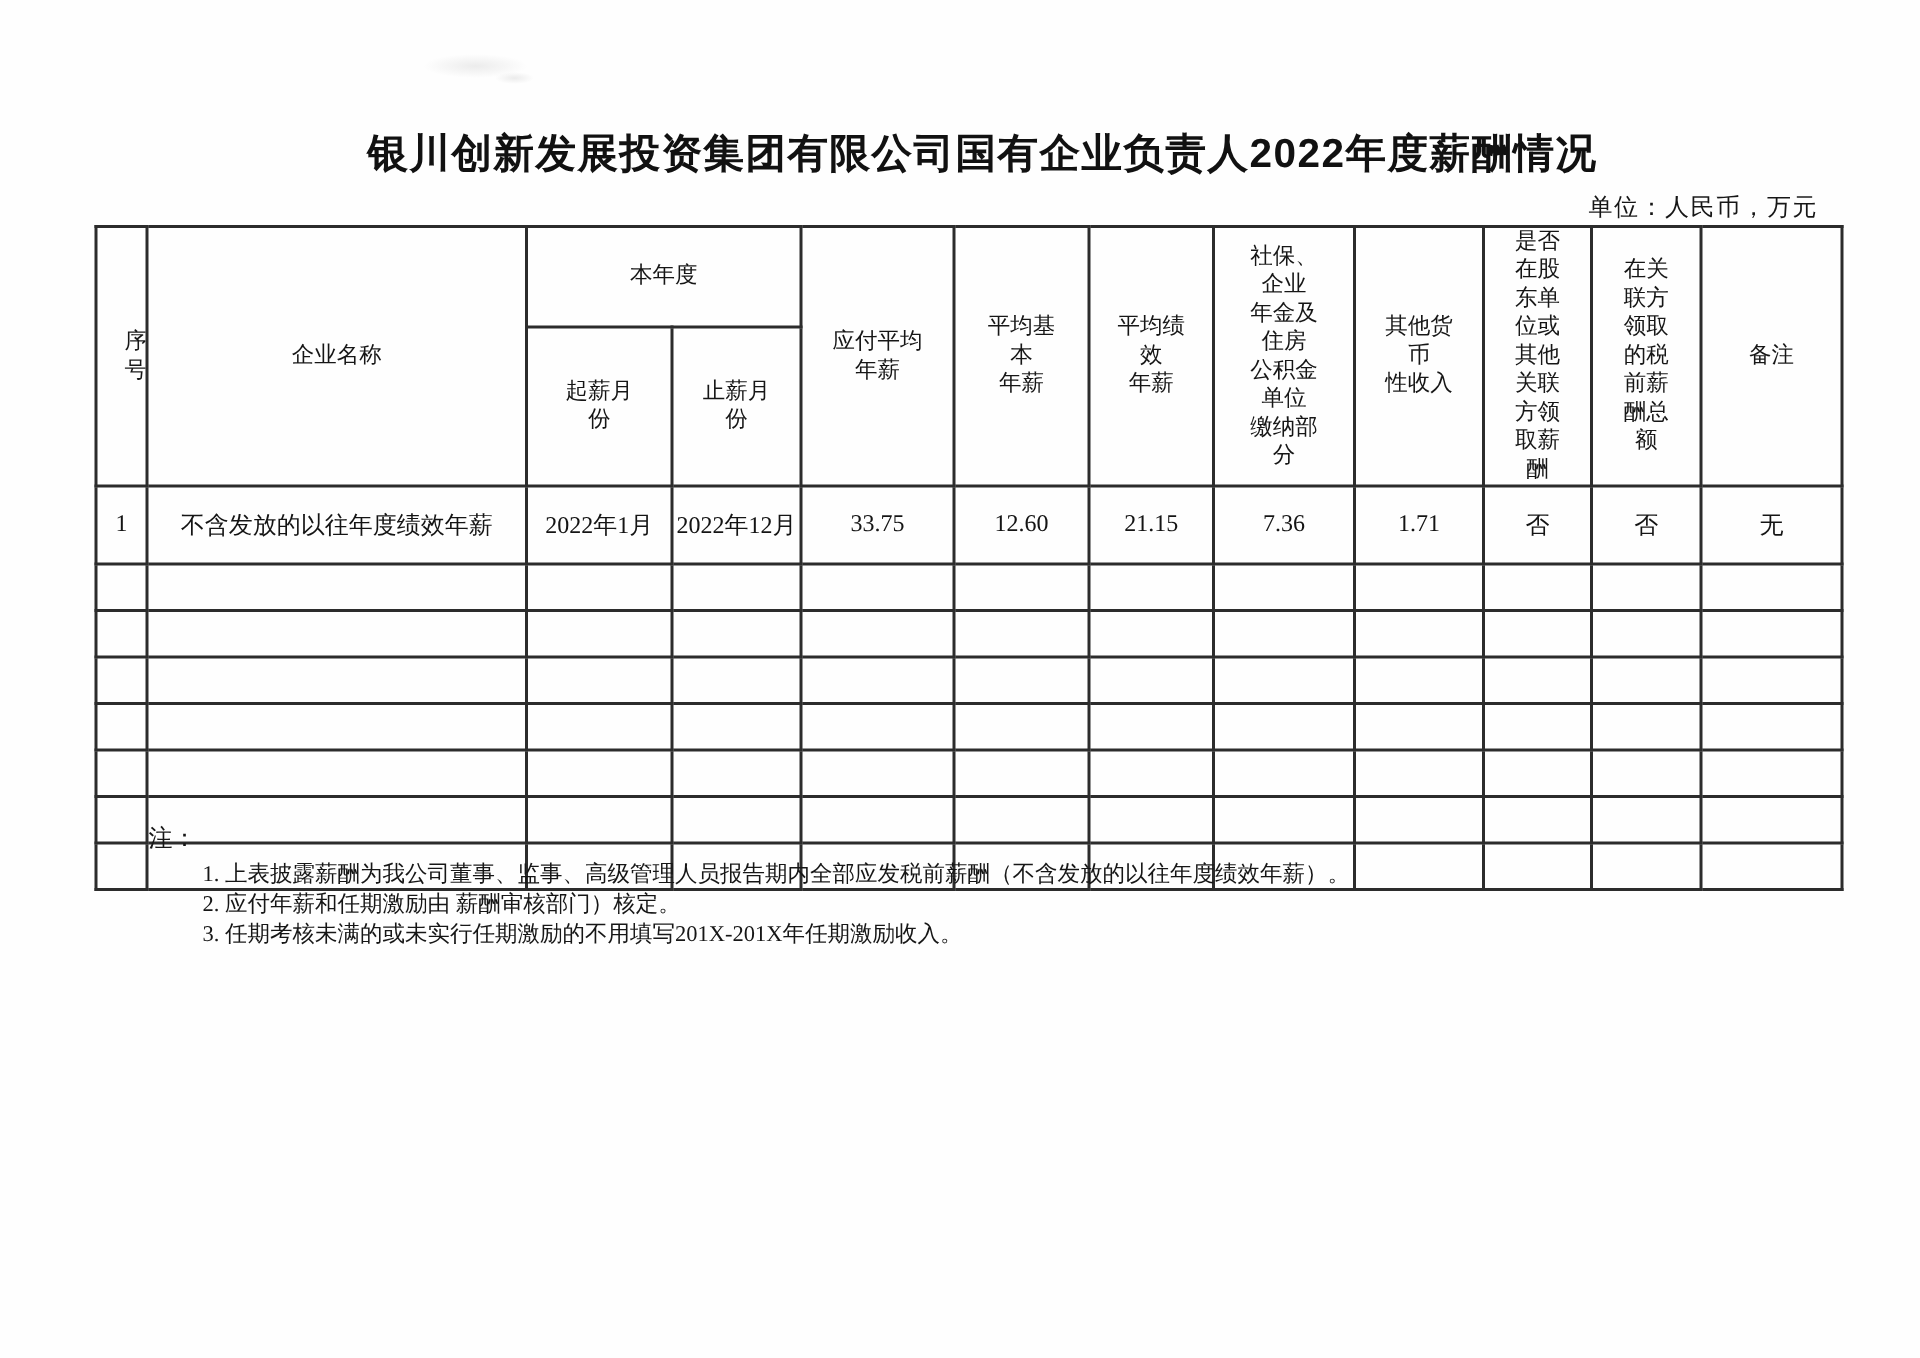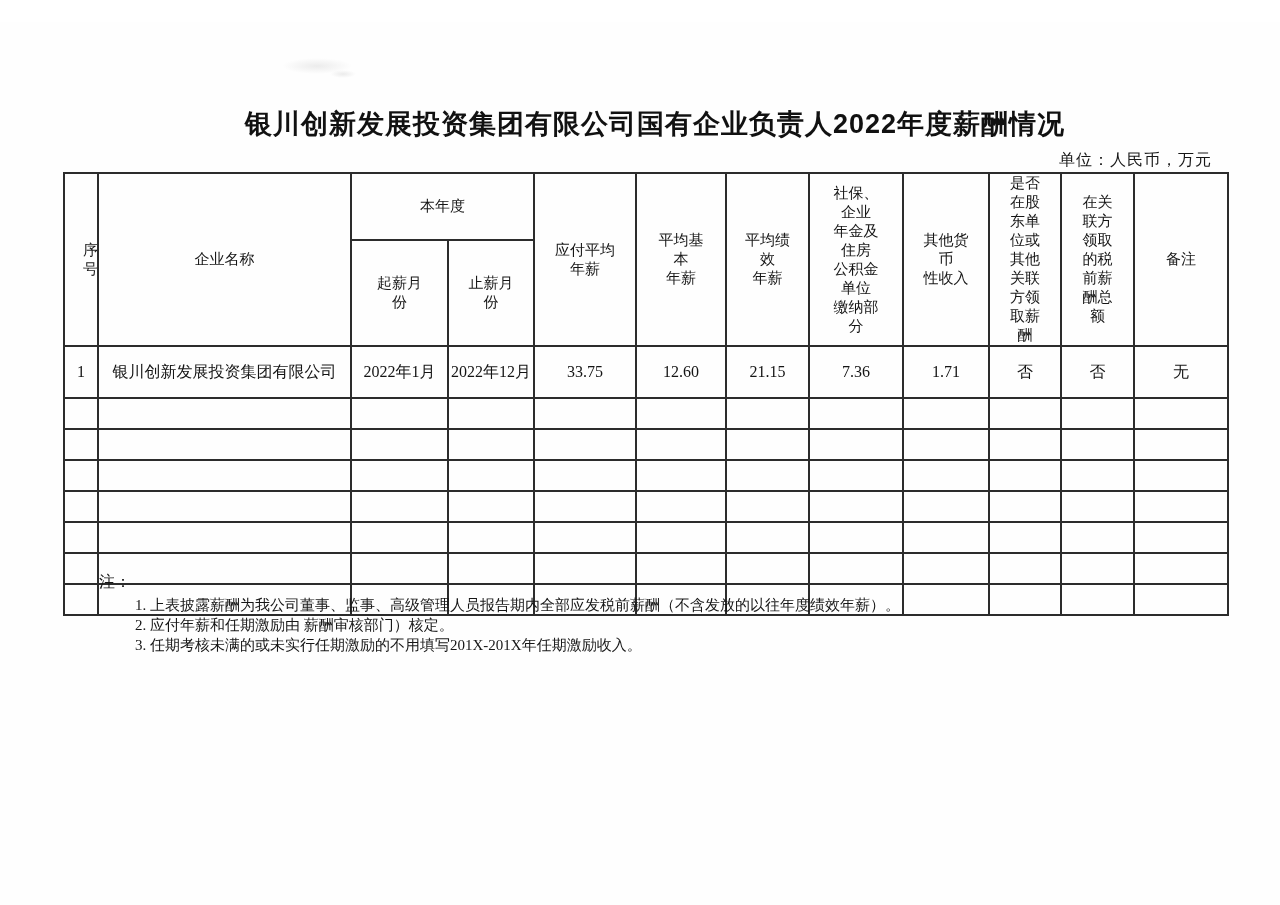--- a/index.html
+++ b/index.html
@@ -4,21 +4,21 @@
 <style>
   * { margin: 0; padding: 0; box-sizing: border-box; }
   html, body {
     width: 1280px; height: 905px;
     background: #ffffff;
     font-family: "Liberation Serif", "DejaVu Serif", serif;
     color: #1c1c1c;
     overflow: hidden;
     position: relative;
   }
-  .page { position: absolute; inset: 0; background: #fefefe; margin-top: 22px; }
+  .page { position: absolute; inset: 0; background: #fefefe; }
 
   .smudge {
     position: absolute; left: 282px; top: 36px; width: 70px; height: 16px;
     background: radial-gradient(ellipse at center, rgba(140,140,140,0.16), rgba(140,140,140,0.0) 70%);
     pointer-events: none;
   }
   .smudge2 {
     position: absolute; left: 330px; top: 48px; width: 26px; height: 8px;
     background: radial-gradient(ellipse at center, rgba(120,120,120,0.14), rgba(120,120,120,0.0) 70%);
     pointer-events: none;
@@ -130,21 +130,21 @@
         <th rowspan="2">备注</th>
       </tr>
       <tr class="h-sub">
         <th>起薪月份</th>
         <th>止薪月份</th>
       </tr>
     </thead>
     <tbody id="table-body">
       <tr class="data-row">
         <td>1</td>
-        <td>银川创新发展投资集团有限公司</td>
+        <td>不含发放的以往年度绩效年薪</td>
         <td>2022年1月</td>
         <td>2022年12月</td>
         <td>33.75</td>
         <td>12.60</td>
         <td>21.15</td>
         <td>7.36</td>
         <td>1.71</td>
         <td>否</td>
         <td>否</td>
         <td>无</td>

